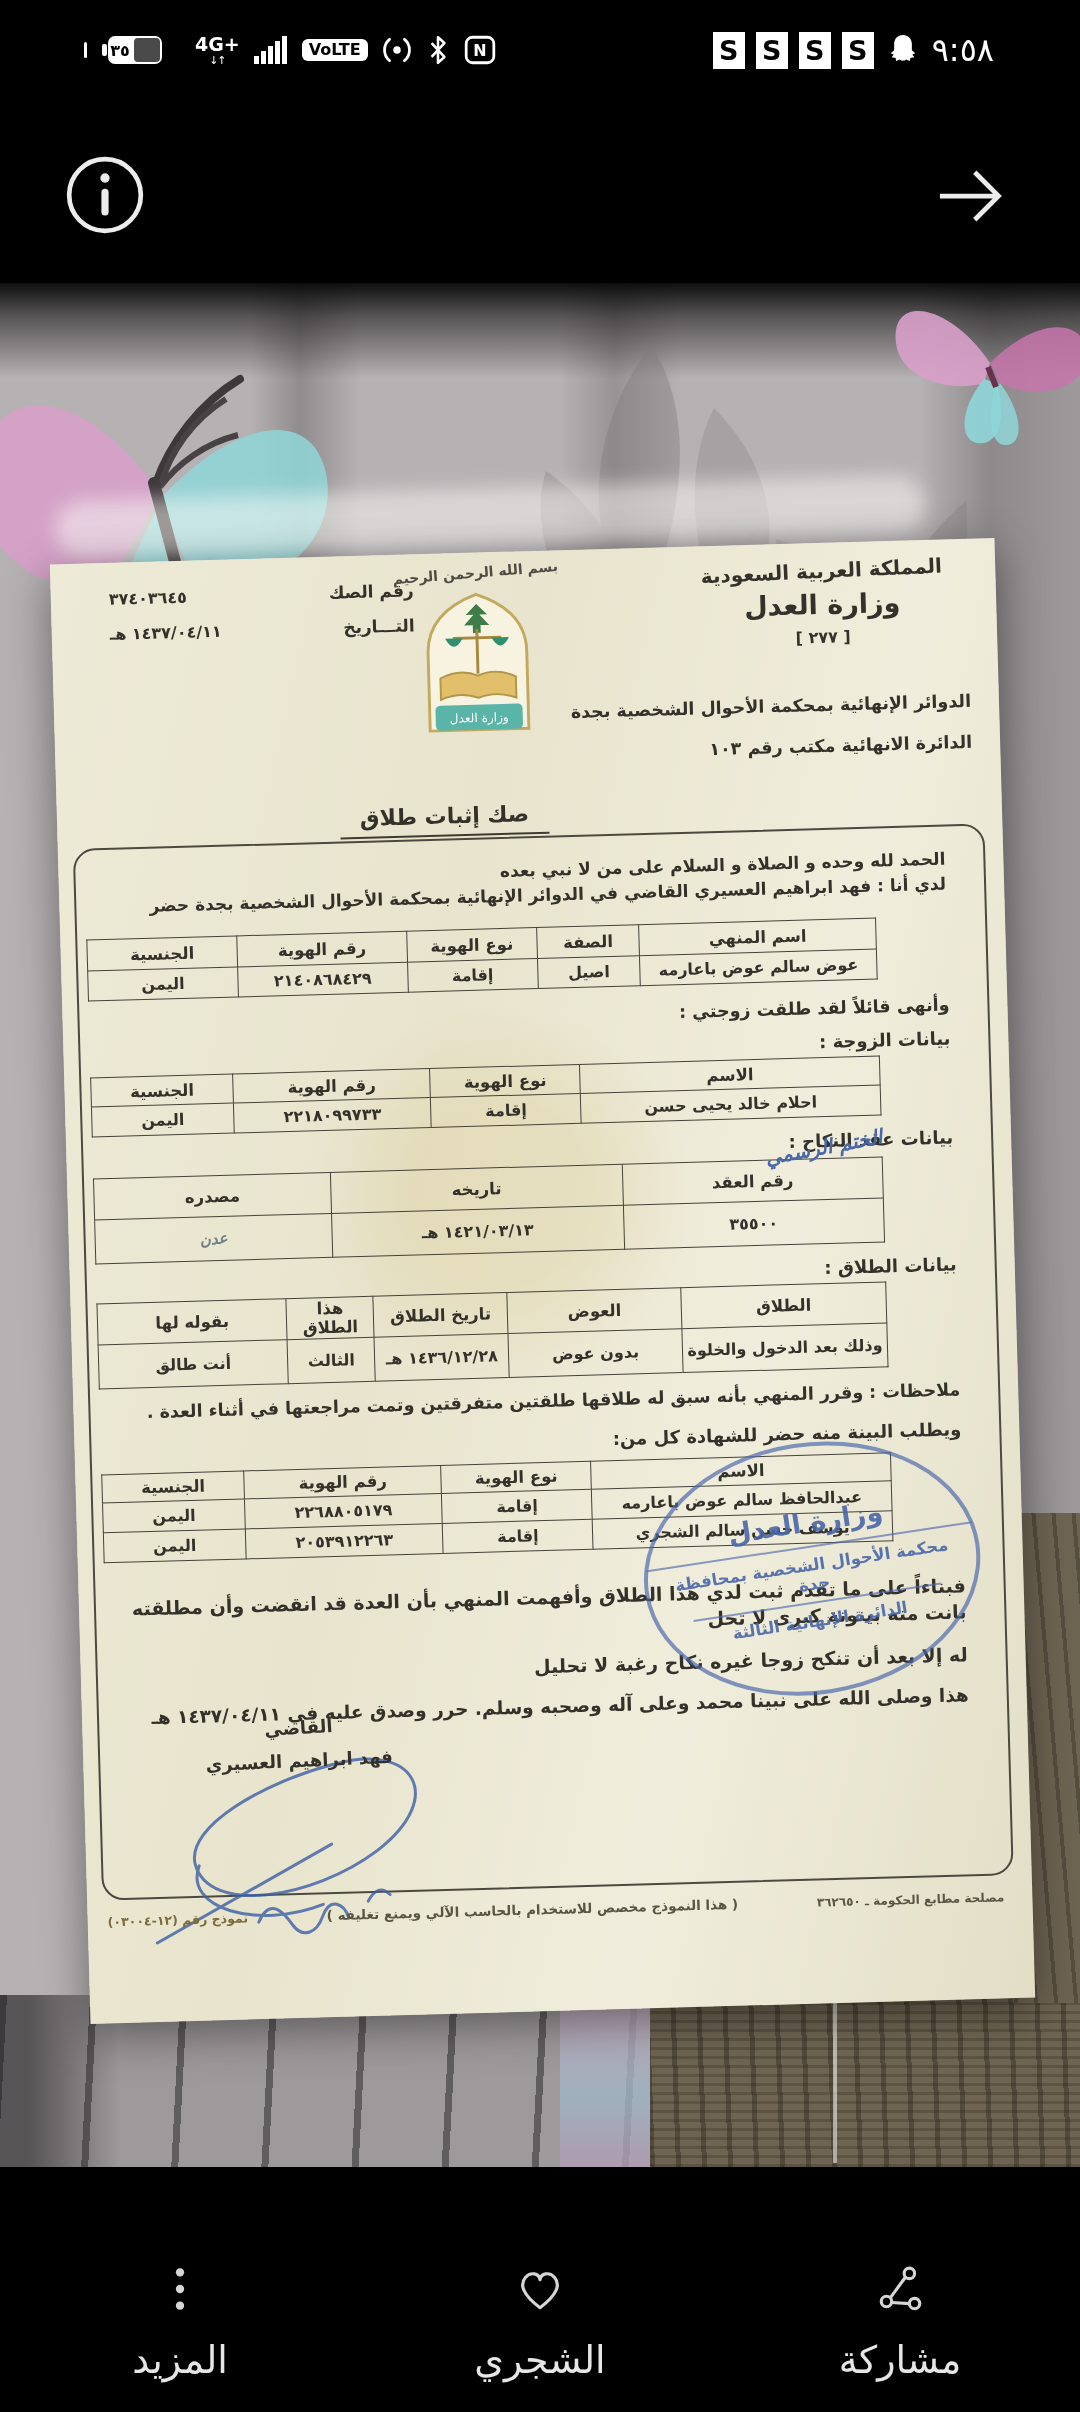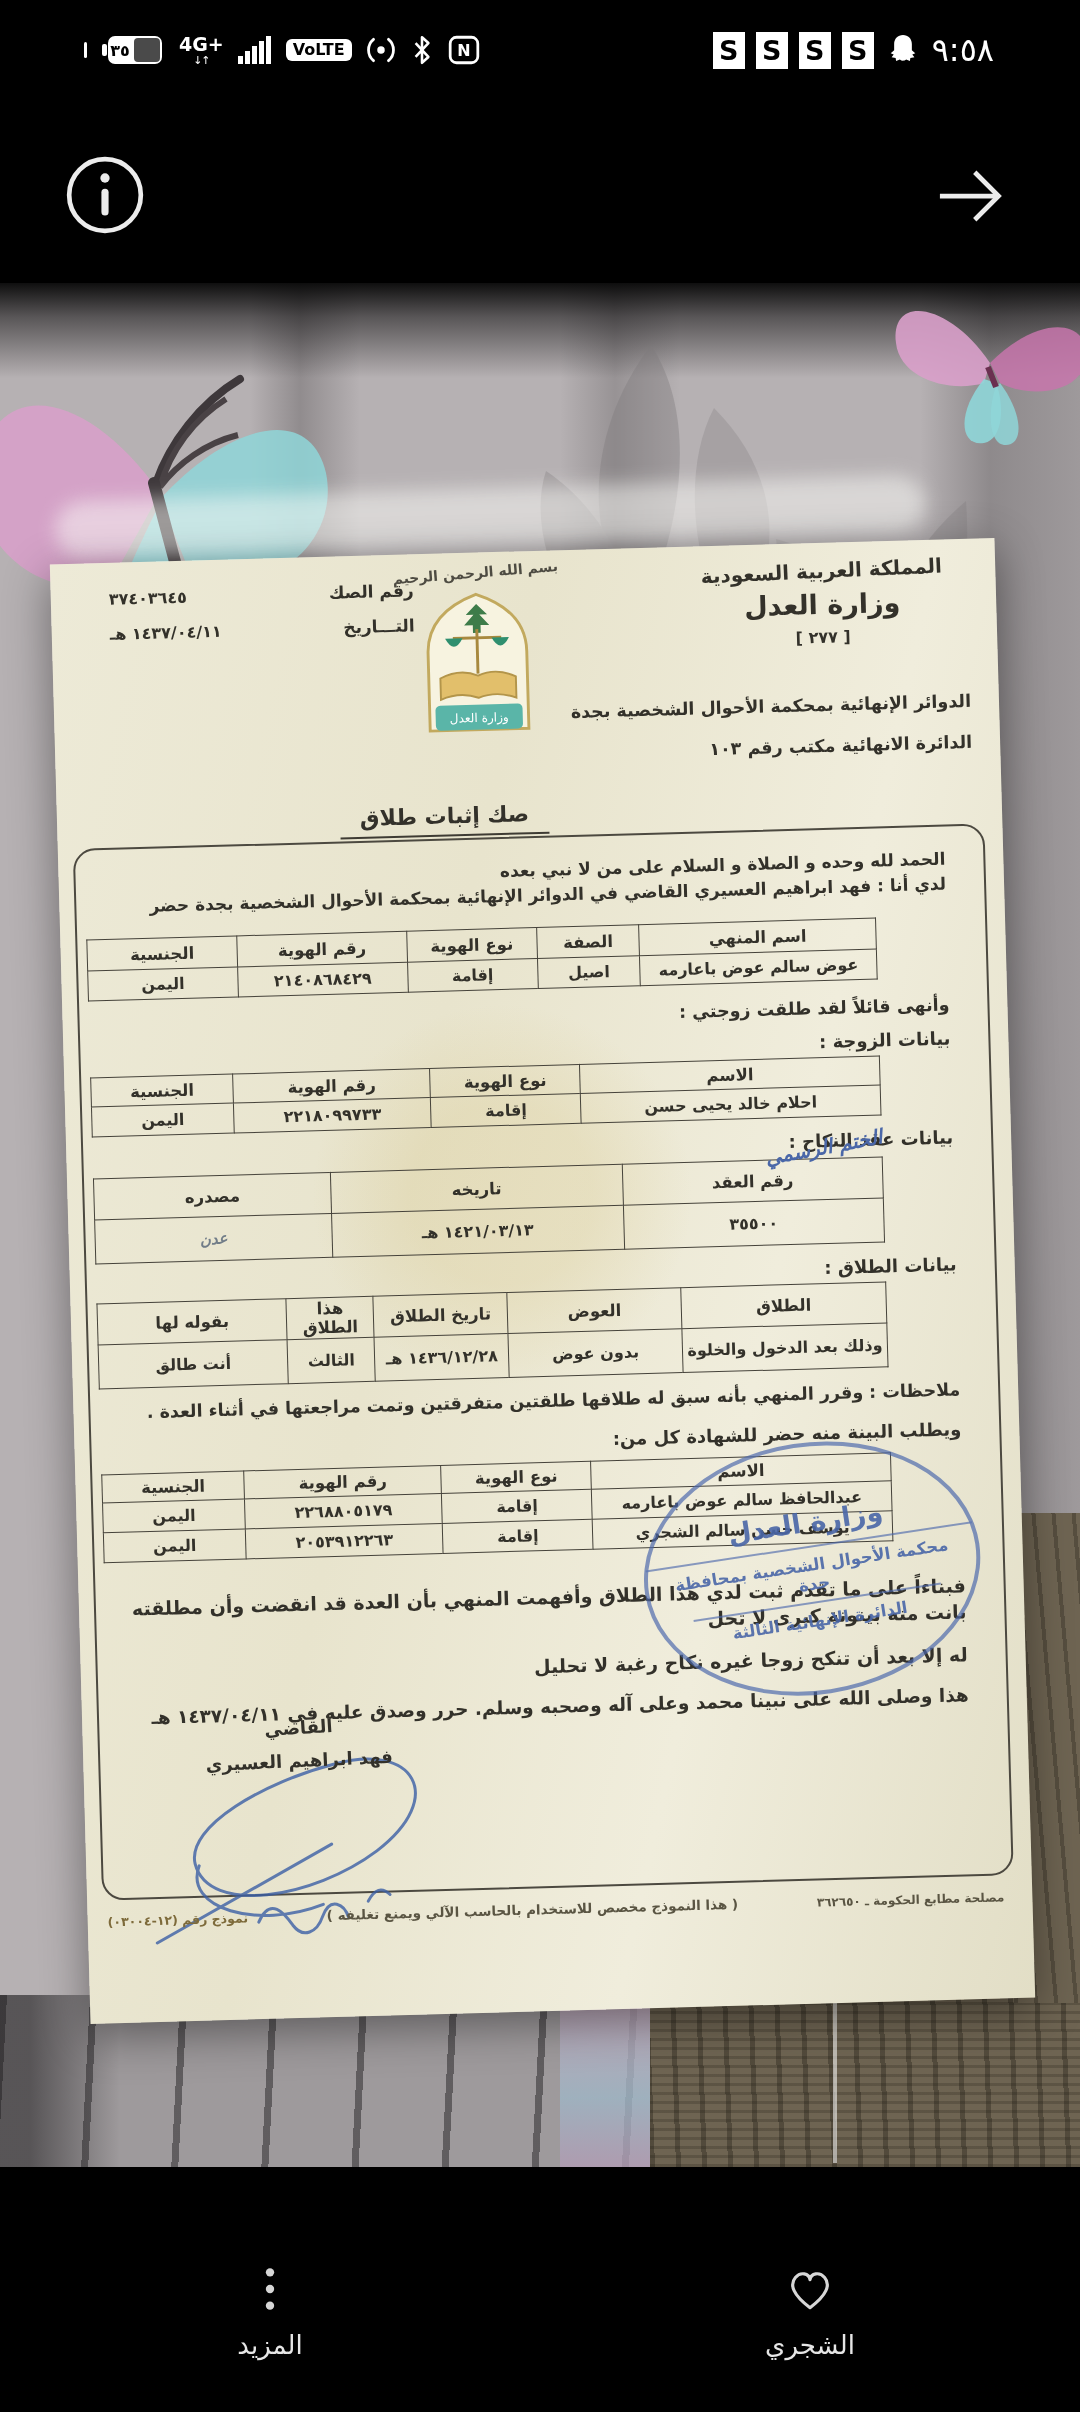--- a/index.html
+++ b/index.html
@@ -6,21 +6,21 @@
   body{
     width:1080px;height:2412px;position:relative;background:#000;
     font-family:"DejaVu Sans",sans-serif;overflow:hidden;
     -webkit-font-smoothing:antialiased;
   }
   
   .status-bar{position:absolute;top:0;left:0;width:1080px;height:100px;background:#000;}
   .sb-left{position:absolute;left:84px;top:0;height:100px;display:flex;align-items:center;gap:13px;}
   .sb-right{position:absolute;right:86px;top:0;height:100px;display:flex;align-items:center;gap:11px;}
   .sb-thinline{width:3px;height:16px;background:#fff;border-radius:2px;}
-  .net-block{display:flex;flex-direction:column;align-items:center;line-height:1;color:#fff;}
+  .net-block{display:flex;flex-direction:column;align-items:center;line-height:1;color:#fff;margin-left:16px;}
   .net-block .g4{font-size:19px;font-weight:700;}
   .net-block .arrows{font-size:11px;margin-top:1px;letter-spacing:-1px;}
   .volte-badge{background:#fff;color:#000;font-weight:700;font-size:16px;border-radius:6px;padding:3px 7px;line-height:1;}
   .s-badge{width:32px;height:37px;background:#fff;color:#000;font-weight:700;font-size:27px;
     display:flex;align-items:center;justify-content:center;}
   .sb-time{color:#fff;font-size:32px;letter-spacing:1px;}
   
   .toolbar{position:absolute;top:100px;left:0;width:1080px;height:183px;background:#000;}
   .tb-info{position:absolute;left:62px;top:52px;width:86px;height:86px;cursor:pointer;}
   .tb-arrow{position:absolute;right:70px;top:58px;width:80px;height:76px;cursor:pointer;}
@@ -123,21 +123,21 @@
   
   .doc-footer{position:absolute;left:20px;right:28px;top:1350px;display:flex;direction:rtl;
     justify-content:space-between;align-items:baseline;font-weight:700;color:#5a5543;}
   .doc-footer .f-right{font-size:12px;}
   .doc-footer .f-center{font-size:13.5px;}
   .doc-footer .f-left{font-size:12.5px;color:#7d6a3a;}
   
   .bottom-bar{position:absolute;left:0;top:2258px;width:1080px;height:150px;display:flex;direction:rtl;}
   .bb-item{flex:1;display:flex;flex-direction:column;align-items:center;cursor:pointer;}
   .bb-icon{height:56px;display:flex;align-items:flex-end;}
-  .bb-label{color:#e6e6e6;font-size:26px;margin-top:16px;}
+  .bb-label{color:#e6e6e6;font-size:38px;margin-top:24px;}
 </style>
 </head>
 <body>
 
 <div class="status-bar">
   <div class="sb-left">
     <span class="sb-thinline"></span>
     <svg width="66" height="34" viewBox="0 0 66 34">
       <rect x="2" y="11" width="5" height="12" rx="2" fill="#fff"></rect>
       <rect x="8" y="3" width="54" height="28" rx="7" fill="#fff"></rect>
@@ -449,20 +449,32 @@
       <span class="f-right">مصلحة مطابع الحكومة ـ ٣٦٢٦٥٠</span>
       <span class="f-center">( هذا النموذج مخصص للاستخدام بالحاسب الآلي ويمنع تغليفه )</span>
       <span class="f-left">نموذج رقم (١٢-٠٣٠٠٤)</span>
     </div>
   </div>
 </div>
 
 <div class="bottom-bar">
   <div class="bb-item">
     <span class="bb-icon">
+      <svg width="50" height="50" viewBox="0 0 48 48" fill="none" stroke="#d6d6d6" stroke-width="3" stroke-linecap="round">
+        <circle cx="33" cy="9" r="5"></circle>
+          <circle cx="11" cy="36" r="5"></circle>
+          <circle cx="38" cy="38" r="5"></circle>
+        <line x1="29" y1="13" x2="15" y2="32"></line>
+          <line x1="16" y1="37" x2="33" y2="38"></line>
+      </svg>
+    </span>
+    <span class="bb-label">مشاركة</span>
+  </div>
+  <div class="bb-item">
+    <span class="bb-icon">
       <svg width="52" height="50" viewBox="0 0 48 48" fill="none" stroke="#d6d6d6" stroke-width="3" stroke-linejoin="round">
         <path d="M24 42 C8 30 4 20 10 13 C15 7 23 9 24 15 C25 9 33 7 38 13 C44 20 40 30 24 42 Z"></path>
       </svg>
     </span>
     <span class="bb-label">الشجري</span>
   </div>
   <div class="bb-item">
     <span class="bb-icon">
       <svg width="50" height="50" viewBox="0 0 48 48" fill="#d6d6d6">
         <circle cx="24" cy="8" r="4"></circle>

